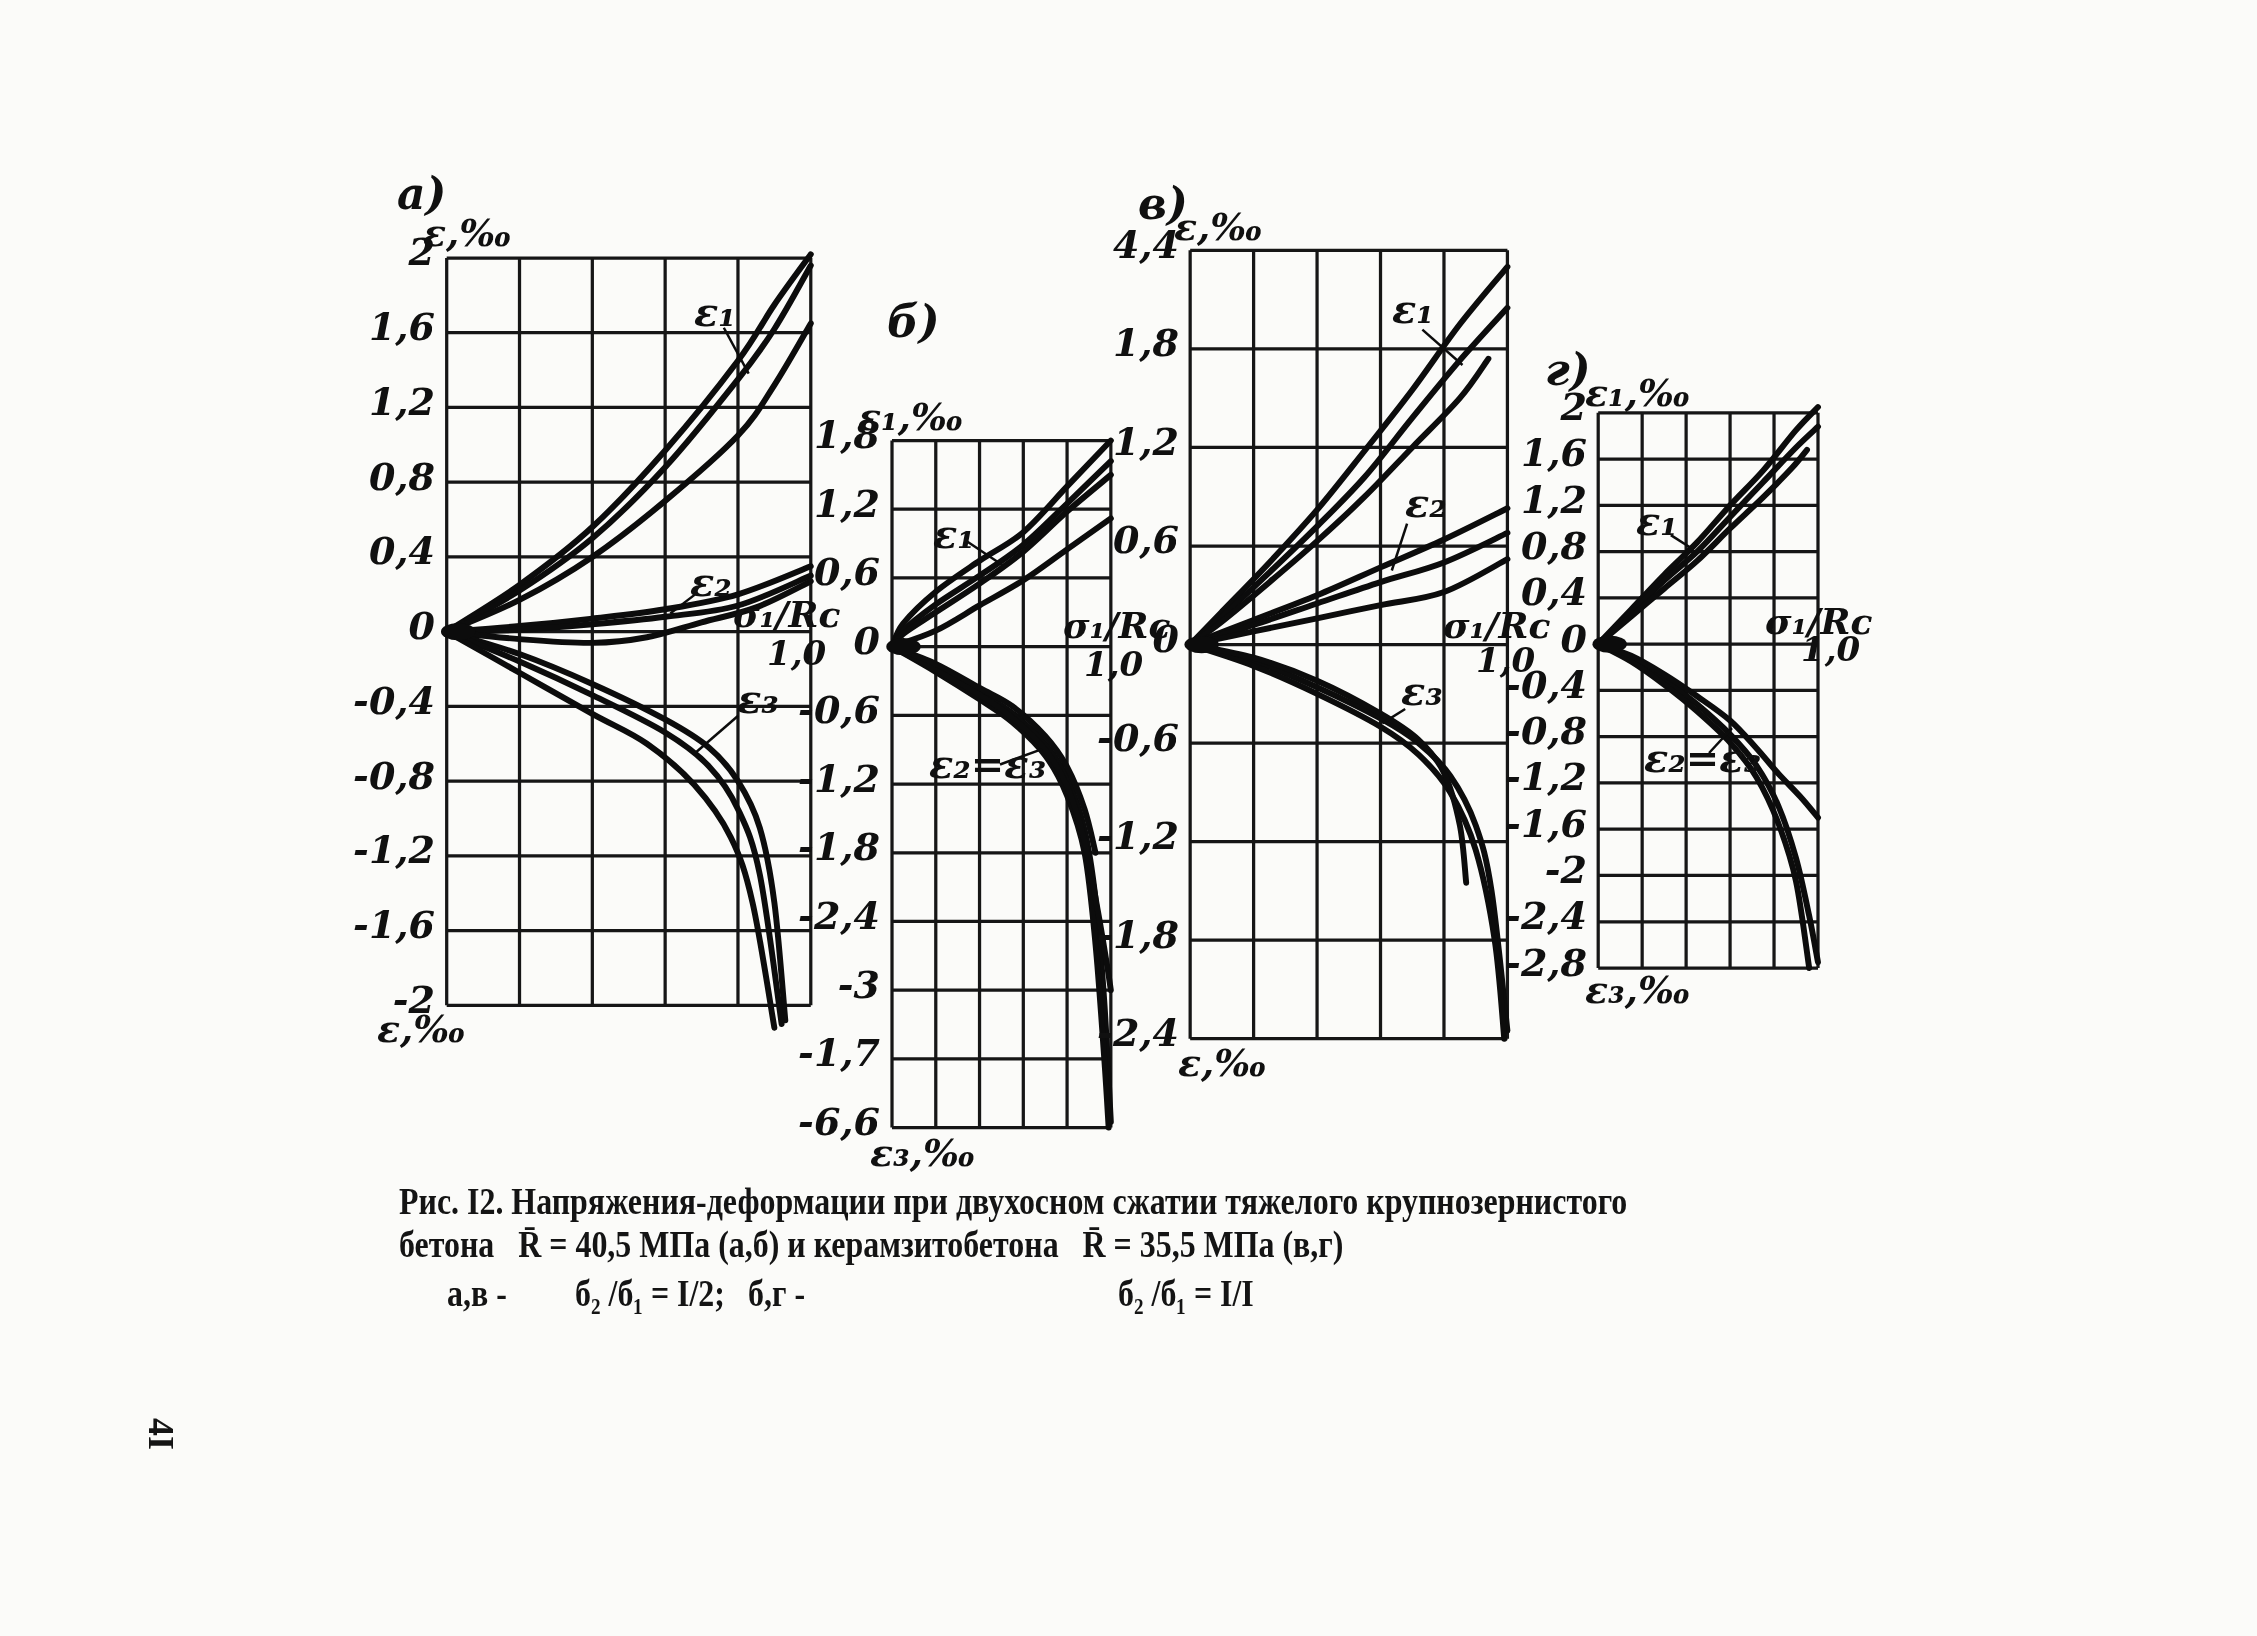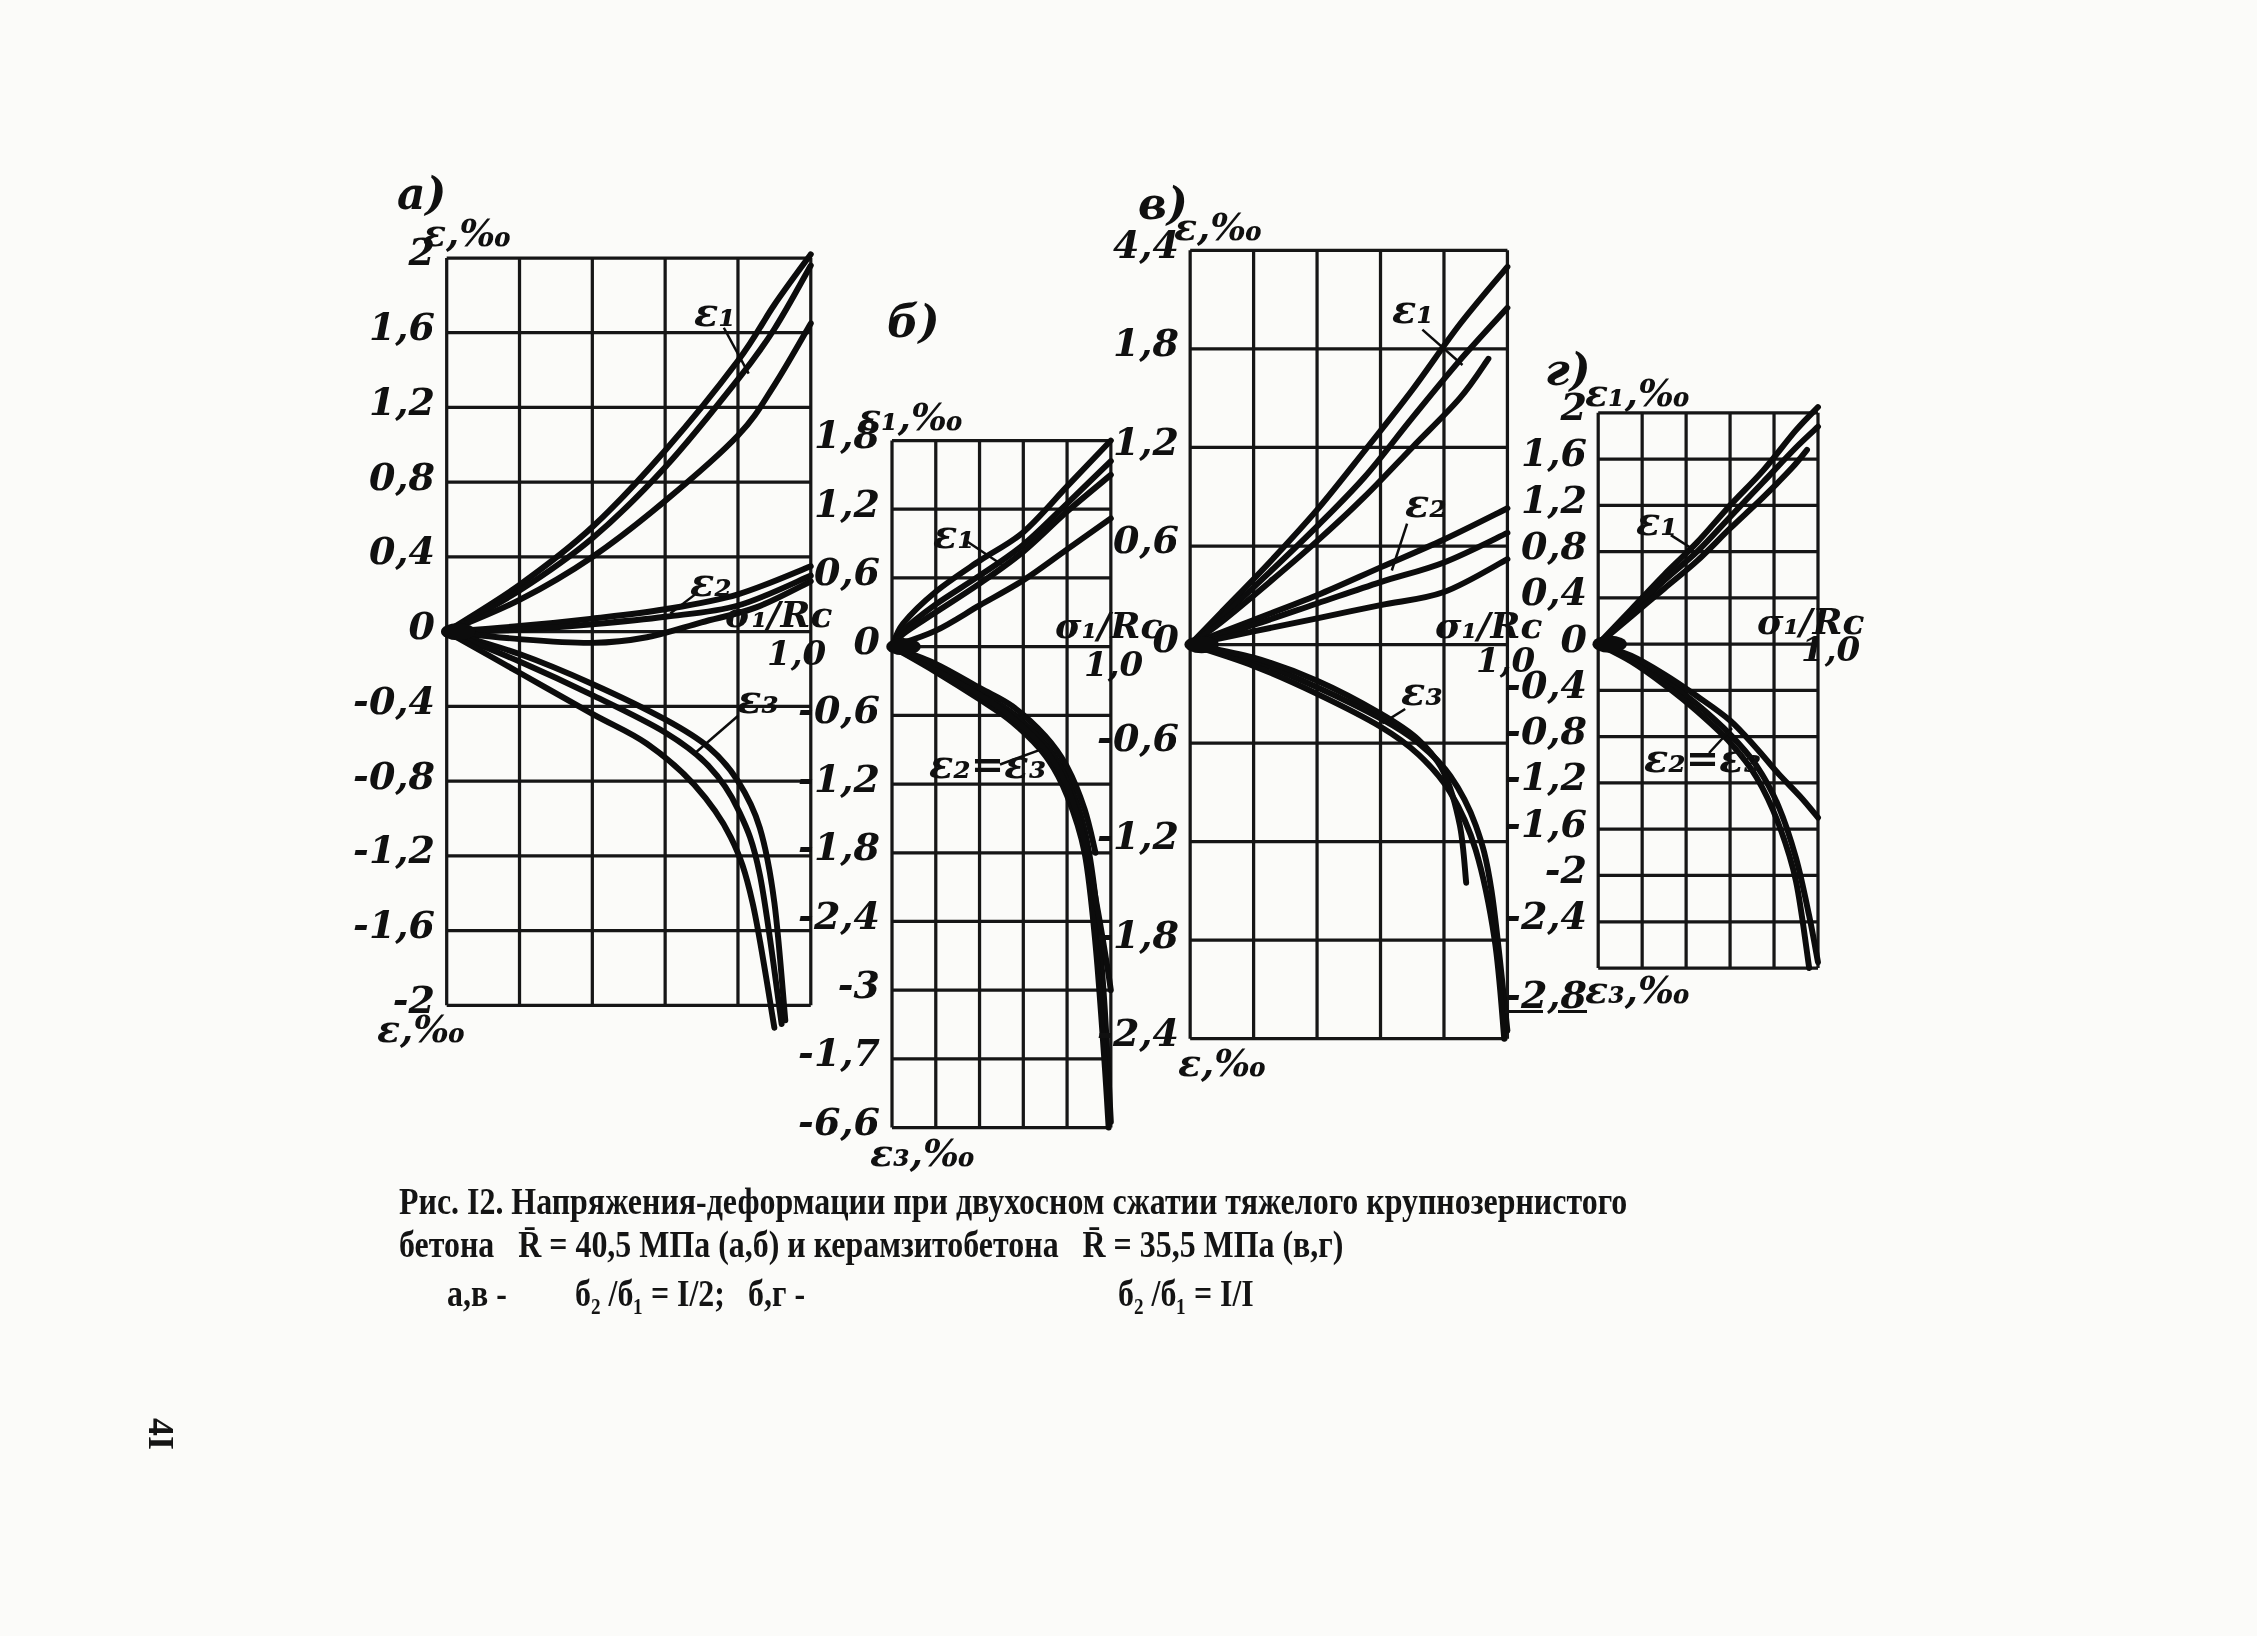--- a/index.html
+++ b/index.html
@@ -7,21 +7,21 @@
   #stage{position:absolute;left:0;top:0;width:2258px;height:1636px;}
   #plot-svg{position:absolute;left:0;top:0;}
   .grid{stroke:#161616;stroke-width:3.4;}
   .curve{stroke:#0c0c0c;stroke-width:6.2;fill:none;stroke-linecap:round;}
   .leader{stroke:#0c0c0c;stroke-width:2.6;}
   .blob{fill:#0c0c0c;}
   .hw{position:absolute;font-family:"DejaVu Serif",serif;font-style:italic;font-weight:700;color:#101010;white-space:pre;line-height:1.1;}
   .tick{font-size:38px;text-align:right;width:151px;}
   .panel{font-size:44px;}
   .axis{font-size:38px;}
-  .xaxis{font-size:36px;}
+  .xaxis{font-size:36px;margin-left:8px;}
   .xend{font-size:34px;}
   .curve-label{font-size:40px;}
   .caption-line{position:absolute;font-family:"Liberation Serif","DejaVu Serif",serif;font-weight:700;font-size:38px;color:#141414;white-space:pre;transform:scaleX(0.84);transform-origin:left top;line-height:1.1;}
   .page-num{position:absolute;font-family:"Liberation Serif","DejaVu Serif",serif;font-weight:700;font-size:36px;color:#141414;transform:rotate(90deg);transform-origin:center center;}
 </style>
 </head>
 <body>
 
 <div id="stage">
   <svg id="plot-svg" width="2258" height="1636" viewBox="0 0 2362 1712">
@@ -216,21 +216,21 @@
     <div class="hw tick" style="left: 1436px; top: 479px;">1,2</div>
     <div class="hw tick" style="left: 1436px; top: 525px;">0,8</div>
     <div class="hw tick" style="left: 1436px; top: 571px;">0,4</div>
     <div class="hw tick" style="left: 1436px; top: 618px;">0</div>
     <div class="hw tick" style="left: 1436px; top: 664px;">-0,4</div>
     <div class="hw tick" style="left: 1436px; top: 710px;">-0,8</div>
     <div class="hw tick" style="left: 1436px; top: 756px;">-1,2</div>
     <div class="hw tick" style="left: 1436px; top: 803px;">-1,6</div>
     <div class="hw tick" style="left: 1436px; top: 849px;">-2</div>
     <div class="hw tick" style="left: 1436px; top: 895px;">-2,4</div>
-    <div class="hw tick" style="left: 1436px; top: 974px; text-decoration: underline;">-2,8</div>
+    <div class="hw tick" style="left: 1436px; top: 942px;">-2,8</div>
     <div class="hw curve-label" style="left: 1636px; top: 499px;">ε₁</div>
     <div class="hw curve-label" style="left: 1644px; top: 736px;">ε₂=ε₃</div>
     <div class="hw panel" style="left: 1545px; top: 346px;">г)</div>
     <div class="hw axis" style="left: 1585px; top: 372px;">ε₁,‰</div>
     <div class="hw axis" style="left: 1585px; top: 969px;">ε₃,‰</div>
     <div class="hw xaxis" style="left: 1757px; top: 602px;">σ₁/Rᴄ</div>
     <div class="hw xend" style="left: 1801px; top: 631px;">1,0</div>
   </div>
 
 

